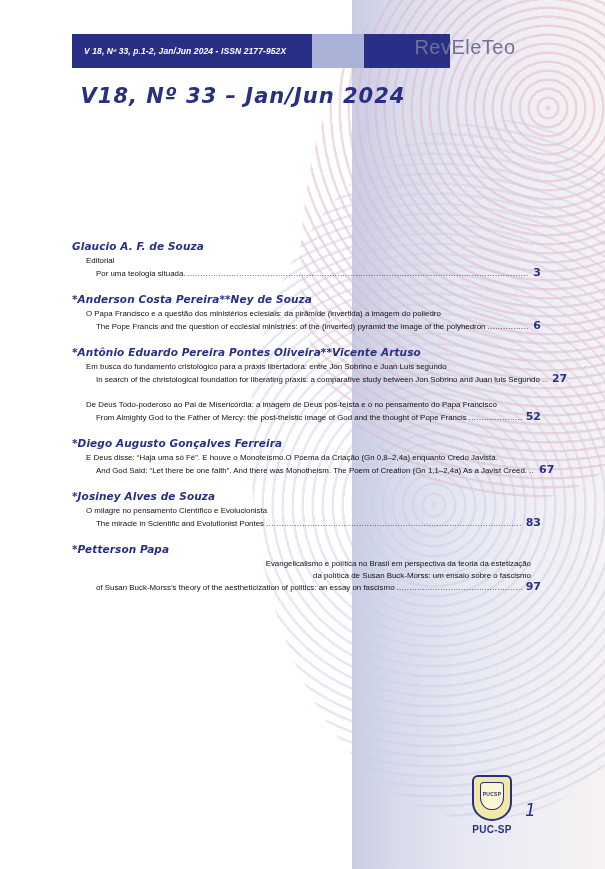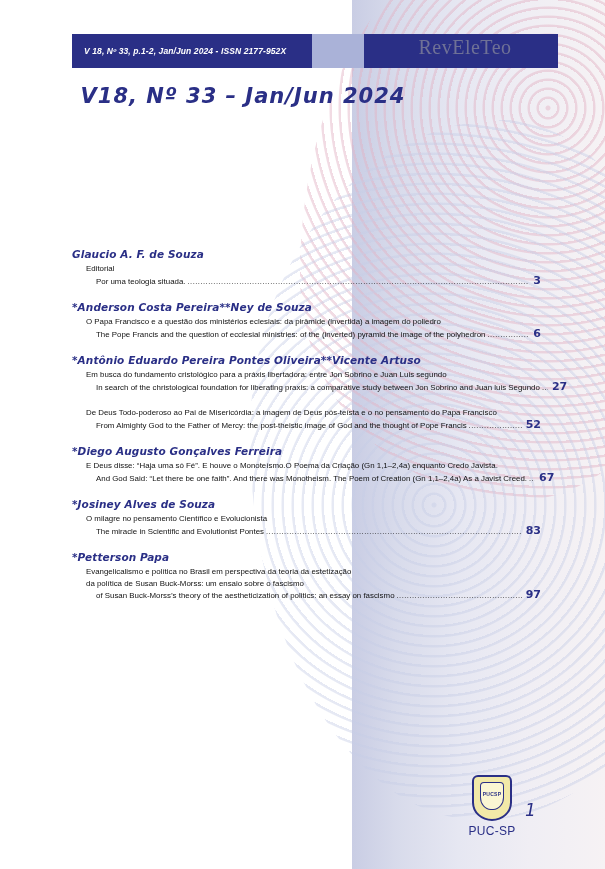--- a/index.html
+++ b/index.html
@@ -65,21 +65,21 @@
         rgba(255,255,255,0) 3px,
         rgba(255,255,255,0) 10px);
     opacity: .8;
   }
 
   
   .header-bar {
     position: absolute;
     left: 72px;
     top: 34px;
-    width: 486px;
+    width: 378px;
     height: 34px;
     background: #2a2f86;
     display: flex;
     align-items: center;
   }
   .header-issue {
     color: #ffffff;
     font-size: 8.5px;
     font-style: italic;
     font-weight: bold;
@@ -97,42 +97,42 @@
   }
   .journal-title {
     position: absolute;
     left: 395px;
     top: 36px;
     width: 140px;
     text-align: center;
     color: #6f7196;
     font-size: 20px;
     letter-spacing: .5px;
-    font-family: Liberation Serif, serif;
+    font-family: Liberation Sans, sans-serif;
   }
 
   .issue-title {
     position: absolute;
     left: 0;
     top: 84px;
     width: 486px;
     text-align: center;
     color: #2a2f86;
     font-size: 21px;
     font-style: italic;
     font-weight: bold;
     letter-spacing: 1px;
     font-family: "DejaVu Sans", sans-serif;
   }
 
   
   .toc {
     position: absolute;
     left: 72px;
-    top: 248px;
+    top: 240px;
     width: 459px;
   }
   .entry {
     margin-bottom: 14px;
   }
   .author {
     color: #2a2f86;
     font-size: 10.5px;
     font-style: italic;
     font-weight: bold;
@@ -172,21 +172,21 @@
     min-width: 6px;
   }
   .pageno {
     flex: 0 0 auto;
     color: #2a2f86;
     font-size: 11px;
     font-weight: bold;
     font-family: "DejaVu Sans", sans-serif;
     padding-left: 2px;
   }
-  .multi .line { white-space: nowrap; }
+  .multi .line { white-space: nowrap; text-align: right; }
 
   
   .logo-wrap {
     position: absolute;
     left: 462px;
     top: 775px;
     width: 60px;
     text-align: center;
   }
   .crest {
@@ -216,23 +216,23 @@
     left: 50%;
     top: 14px;
     transform: translateX(-50%);
     font-size: 5px;
     color: #2a2f86;
     font-weight: bold;
     letter-spacing: .3px;
   }
   .logo-text {
     margin-top: 3px;
-    font-size: 12px;
-    color: #2a2f86;
-    font-weight: normal;
+    font-size: 10px;
+    color: #2a2f86;
+    font-weight: bold;
     letter-spacing: .3px;
   }
   .folio {
     position: absolute;
     left: 525px;
     top: 800px;
     color: #2a2f86;
     font-size: 17px;
     font-style: italic;
     font-family: "DejaVu Sans", sans-serif;
@@ -300,21 +300,21 @@
           <span class="line-text">From Almighty God to the Father of Mercy: the post-theistic image of God and the thought of Pope Francis</span>
           <span class="dots">..................................................................................................................................................................................</span>
           <span class="pageno">52</span>
         </div>
       </div>
     </div>
 
     <div class="entry">
       <div class="author">*Diego Augusto Gonçalves Ferreira</div>
       <div class="lines">
-        <div class="line pt">E Deus disse: “Haja uma só Fé”. E houve o Monoteísmo.O Poema da Criação (Gn 1,1–2,4a) enquanto Credo Javista.</div>
+        <div class="line pt">E Deus disse: “Haja uma só Fé”. E houve o Monoteísmo.O Poema da Criação (Gn 0,8–2,4a) enquanto Credo Javista.</div>
         <div class="line en line-with-page">
           <span class="line-text">And God Said: “Let there be one faith”. And there was Monotheism. The Poem of Creation (Gn 1,1–2,4a) As a Javist Creed.</span>
           <span class="dots">..................................................................................................................</span>
           <span class="pageno">67</span>
         </div>
       </div>
     </div>
 
     <div class="entry">
       <div class="author">*Josiney Alves de Souza</div>

